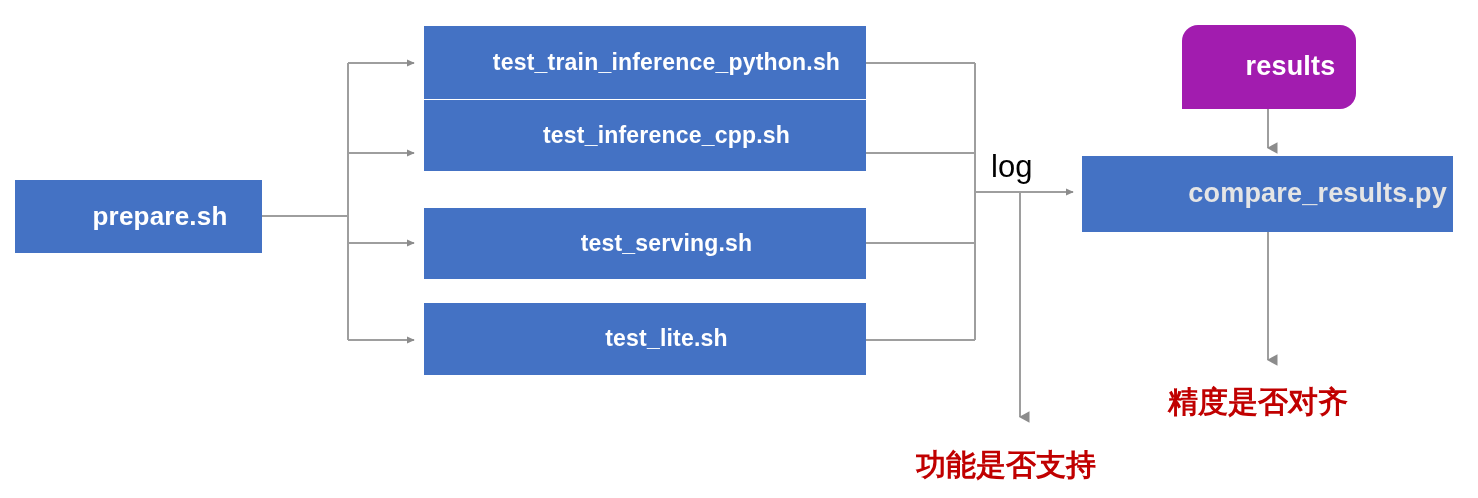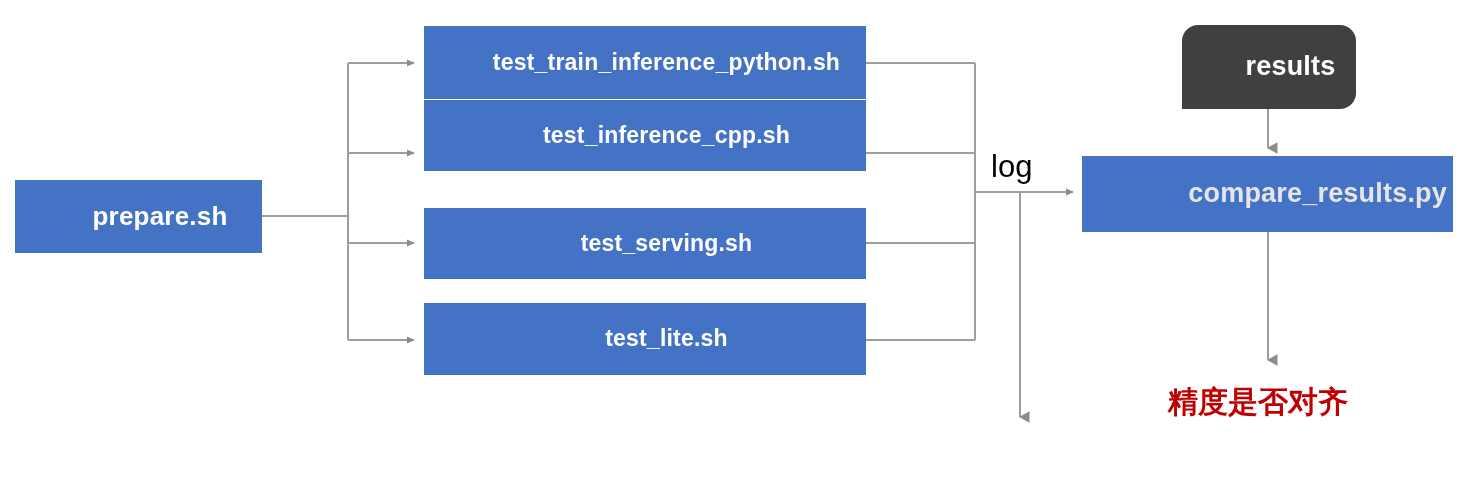--- a/index.html
+++ b/index.html
@@ -110,26 +110,27 @@
   </div>
 
   <div class="node" style="left: 424px; top: 303px; width: 442px; height: 72px; font-size: 23px; background: rgb(68, 114, 196); color: rgb(255, 255, 255);">
     <span class="node-label">test_lite.sh</span>
   </div>
 
   <div class="node" style="left: 424px; top: 208px; width: 442px; height: 71px; font-size: 23px; background: rgb(68, 114, 196); color: rgb(255, 255, 255);">
     <span class="node-label">test_serving.sh</span>
   </div>
 
-  <div class="node" style="left: 1182px; top: 25px; width: 174px; height: 84px; font-size: 27px; border-radius: 16px 16px 16px 0px; background: #404040; color: rgb(255, 255, 255);">
+  <div class="node" style="left: 1182px; top: 25px; width: 174px; height: 84px; font-size: 27px; border-radius: 16px 16px 16px 0px; background: #a21caf; color: rgb(255, 255, 255);">
     <span class="node-label">results</span>
   </div>
 
   <div class="node" style="left: 1082px; top: 156px; width: 371px; height: 76px; font-size: 27px; background: rgb(68, 114, 196); color: #e5e5e5; justify-content: flex-end;">
     <span class="node-label">compare_results.py</span>
   </div>
 
   <div class="edge-label" style="left:991px; top:149px; font-size:31px;">log</div>
 
+  <div class="note" style="left: 916px; top: 445px; font-size: 30px; color: rgb(192, 0, 0);">功能是否支持</div>
 
   <div class="note" style="left: 1168px; top: 382px; font-size: 30px; color: rgb(192, 0, 0); text-align: center;">精度是否对齐</div>
 
 </div>
 
 </body></html>

